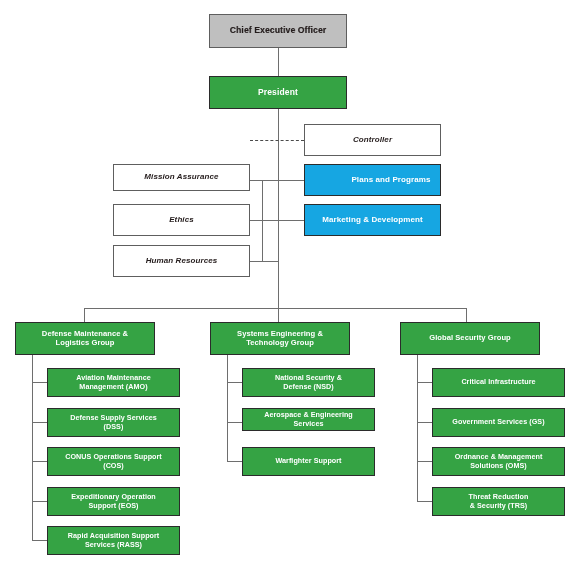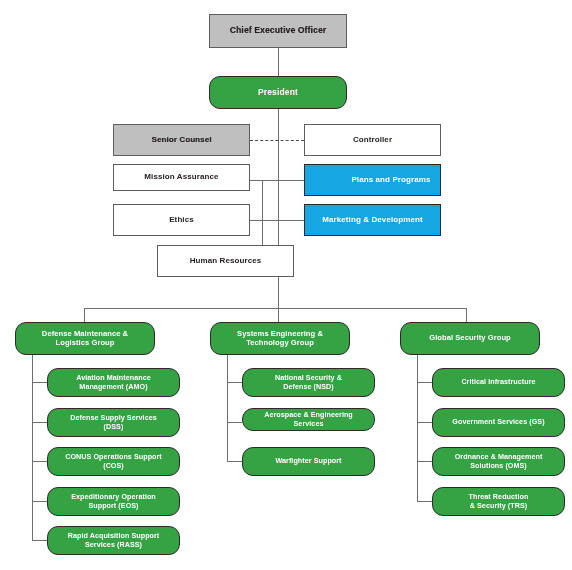--- a/index.html
+++ b/index.html
@@ -43,27 +43,27 @@
     border-color: #5e5e5e;
     color: #241c1c;
     font-weight: bold;
     text-shadow: 0.5px 0 0 rgba(0,0,0,0.35);
   }
   .n-white {
     background: #ffffff;
     border-color: #5e5e5e;
     color: #241c1c;
     font-weight: bold;
+    font-style: italic;
   }
   .n-green {
     background: #35a344;
     border-color: #2b2b2b;
     color: #ffffff;
     font-weight: bold;
-    border-radius: 11px;
   }
   .n-blue {
     background: #16a6e2;
     border-color: #2b2b2b;
     color: #ffffff;
     font-weight: bold;
   }
 
   
   .n-green, .n-blue { border-width: 1.5px; }
@@ -133,30 +133,27 @@
   <div class="conn h" style="left:417px; top:501px; width:15px;"></div>
 
   <div class="node n-gray fs-ceo" style="left:209px; top:14px; width:138px; height:34px;">
     <span class="lbl">Chief Executive Officer</span>
   </div>
 
   <div class="node n-green fs-pres" style="left:209px; top:76px; width:138px; height:33px;">
     <span class="lbl">President</span>
   </div>
 
-  <div class="node n-gray fs-staff" style="left:113px; top:124px; width:137px; height:32px;">
-    <span class="lbl">Senior Counsel</span>
-  </div>
   <div class="node n-white fs-staff" style="left:113px; top:164px; width:137px; height:27px;">
     <span class="lbl">Mission Assurance</span>
   </div>
   <div class="node n-white fs-staff" style="left:113px; top:204px; width:137px; height:32px;">
     <span class="lbl">Ethics</span>
   </div>
-  <div class="node n-white fs-staff" style="left:113px; top:245px; width:137px; height:32px;margin-left:44px;">
+  <div class="node n-white fs-staff" style="left:113px; top:245px; width:137px; height:32px;">
     <span class="lbl">Human Resources</span>
   </div>
 
   <div class="node n-white fs-staff" style="left:304px; top:124px; width:137px; height:32px;">
     <span class="lbl">Controller</span>
   </div>
   <div class="node n-blue fs-staff" style="left:304px; top:164px; width:137px; height:32px;padding-left:37px;">
     <span class="lbl">Plans and Programs</span>
   </div>
   <div class="node n-blue fs-staff" style="left:304px; top:204px; width:137px; height:32px;">

